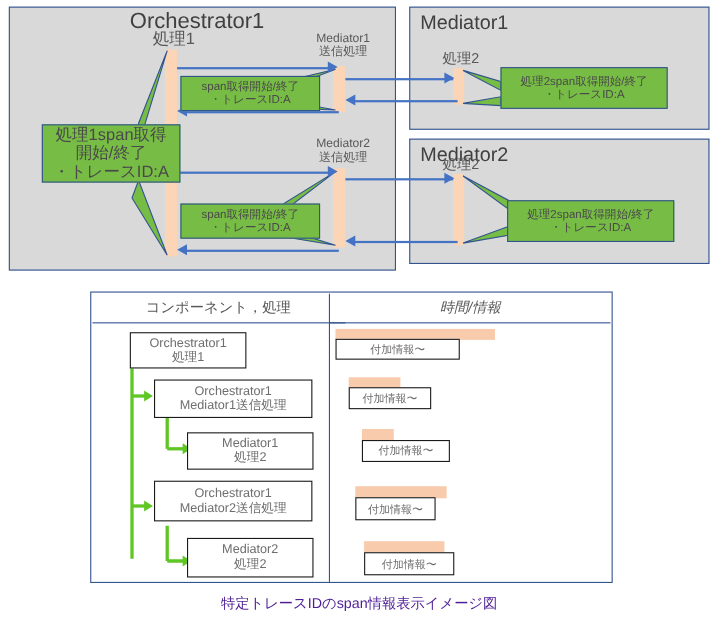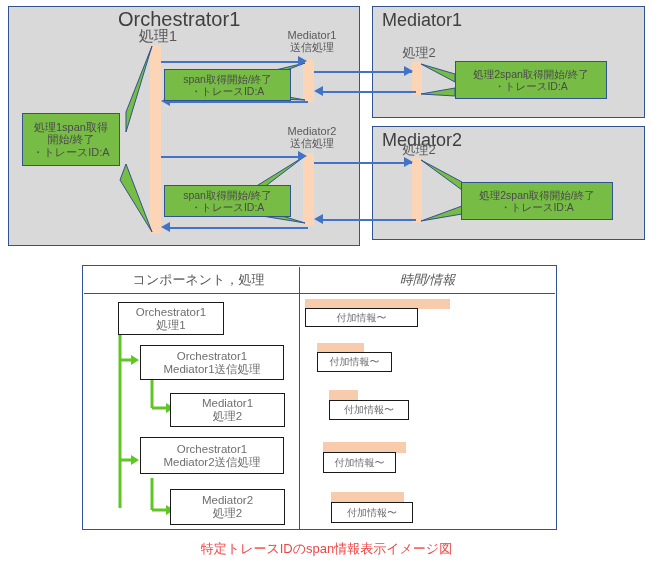--- a/index.html
+++ b/index.html
@@ -63,21 +63,21 @@
     border-top:5px solid transparent;border-bottom:5px solid transparent;
     border-left:8px solid #5fc624;
   }
   .bar{position:absolute;background:#f8cbad;}
   .info{
     position:absolute;background:#ffffff;border:1.6px solid #1a1a1a;
     box-sizing:border-box;display:flex;align-items:center;justify-content:center;
     color:#6e6e6e;
   }
   .caption{
-    position:absolute;width:100%;text-align:center;color:#ef4444;
+    position:absolute;width:100%;text-align:center;color:#4c1d95;
   }
 </style>
 </head>
 <body>
 
 <div class="panel" style="left:8px;top:6px;width:352px;height:240px;"></div>
 
 <div class="panel" style="left:372px;top:6px;width:273px;height:112px;"></div>
 
 <div class="panel" style="left:372px;top:126px;width:273px;height:114px;"></div>
@@ -143,21 +143,21 @@
 
 <div class="arrow-line" style="left:168px;top:227px;width:140px;"></div>
 <div class="arrow-head ah-left" style="left:161px;top:222px;"></div>
 
 <div class="arrow-line" style="left:314px;top:162px;width:98px;"></div>
 <div class="arrow-head ah-right" style="left:404px;top:157px;"></div>
 
 <div class="arrow-line" style="left:321px;top:219px;width:95px;"></div>
 <div class="arrow-head ah-left" style="left:314px;top:214px;"></div>
 
-<div class="callout" style="left:22px;top:113px;width:98px;height:53px;font-size:11px;">
+<div class="callout" style="left:38px;top:113px;width:126px;height:53px;font-size:15px;">
   <span>処理1span取得</span>
   <span>開始/終了</span>
   <span>・トレースID:A</span>
 </div>
 
 <div class="callout" style="left:164px;top:69px;width:127px;height:32px;font-size:10.5px;">
   <span>span取得開始/終了</span>
   <span>・トレースID:A</span>
 </div>
 

